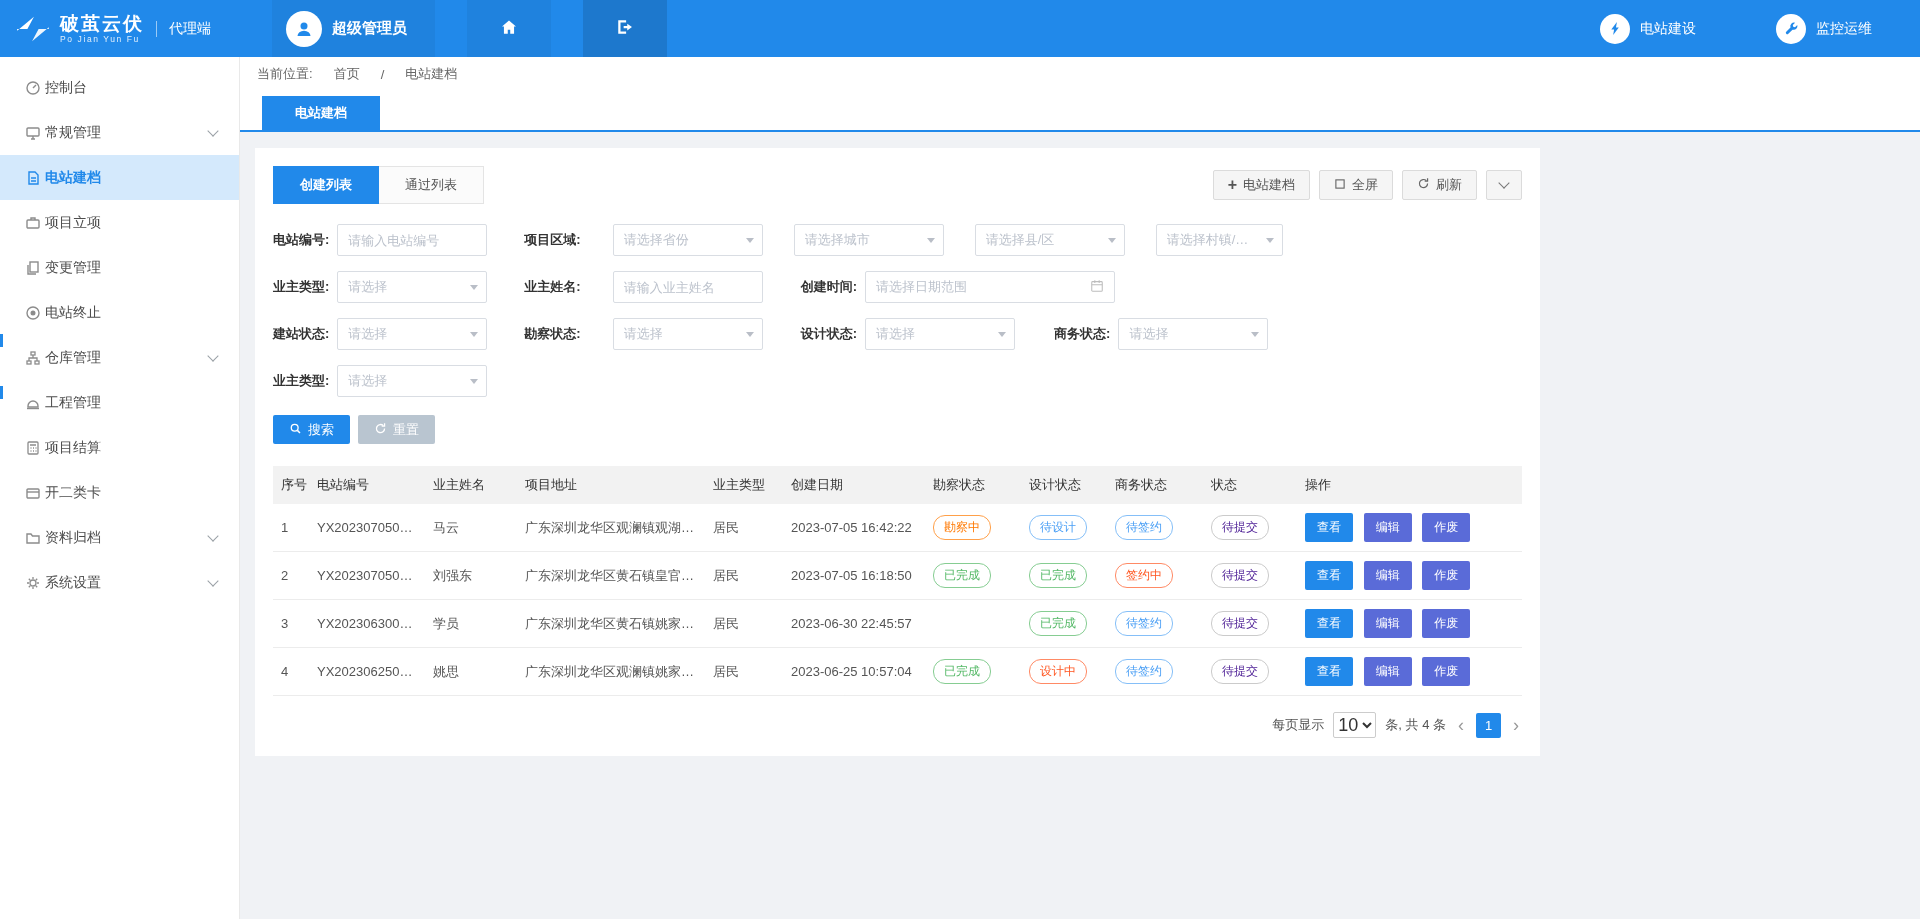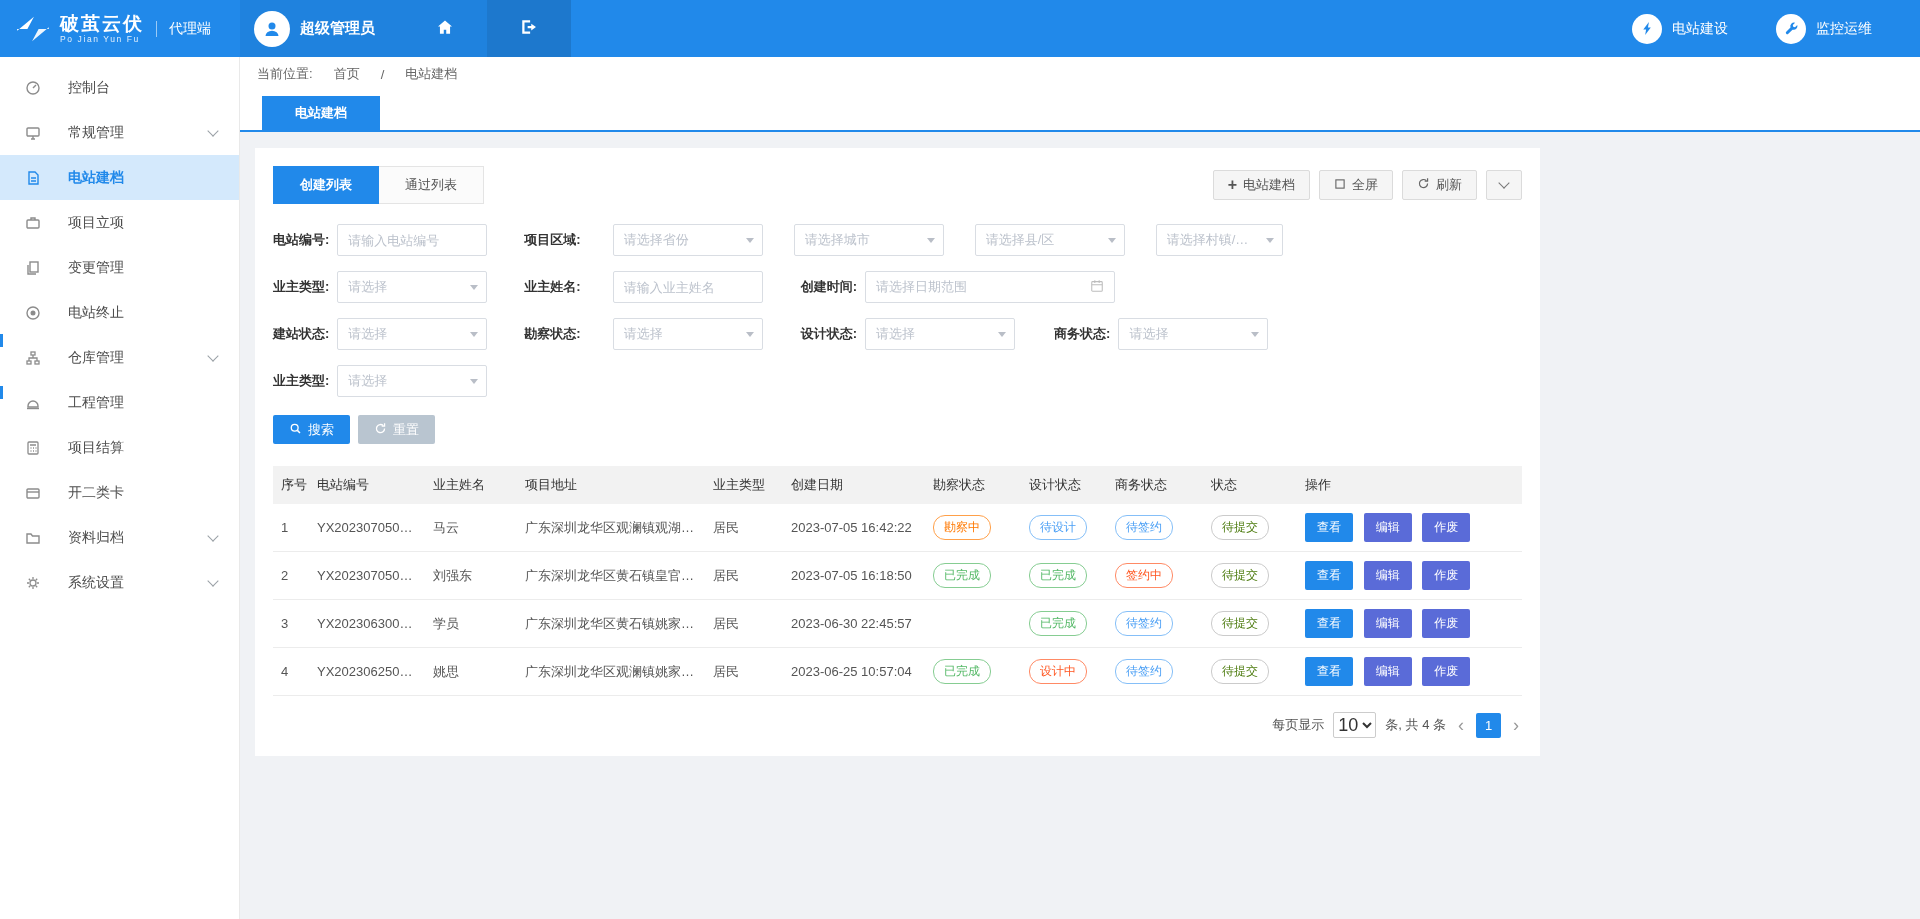--- a/index.html
+++ b/index.html
@@ -1,20 +1,20 @@
 <!DOCTYPE html>
 <html><head>
 <meta charset="utf-8">
 <style>
   * { margin:0; padding:0; }
   html,body { width:1920px; height:919px; overflow:hidden; }
   body { font-family:"Liberation Sans","DejaVu Sans",sans-serif; background:#F0F2F5; position:relative; }
 
   
-  .header { height:57px; background:#2189EA; display:flex; align-items:stretch; color:#fff; }
+  .header { height:57px; background:#2189EA; display:flex; align-items:stretch; color:#fff;gap:32px; }
   .brand { width:240px; display:flex; align-items:center; padding-left:14px; box-sizing:border-box; }
   .logo { display:flex; align-items:center; margin-right:8px; }
   .brand-name { font-size:19px; font-weight:bold; letter-spacing:2px; line-height:1.15; white-space:nowrap; }
   .brand-sub { font-size:8.5px; letter-spacing:1.6px; opacity:.85; white-space:nowrap; }
   .brand-divider { width:1px; height:16px; background:rgba(255,255,255,.55); margin:0 12px; }
   .brand-portal { font-size:14px; white-space:nowrap; }
   .hdr-user { display:flex; align-items:center; gap:10px; padding:0 28px 0 14px; background:rgba(0,0,0,0.05); cursor:pointer; }
   .avatar { width:36px; height:36px; border-radius:50%; background:#fff; display:flex; align-items:center; justify-content:center; }
   .user-name { font-size:15px; font-weight:bold; white-space:nowrap; }
   .hdr-btn { width:84px; display:flex; align-items:center; justify-content:center; cursor:pointer; }
@@ -23,21 +23,21 @@
   .hdr-spacer { flex:1; }
   .hdr-action { display:flex; align-items:center; gap:10px; margin-right:48px; font-size:14px; cursor:pointer; white-space:nowrap; }
   .hdr-circle { width:30px; height:30px; border-radius:50%; background:#fff; display:flex; align-items:center; justify-content:center; }
 
   
   .body-row { display:flex; height:862px; }
   .sidebar { width:240px; background:#fff; border-right:1px solid #E9E9E9; padding-top:8px; box-sizing:border-box; flex:none; }
   .main { flex:1; background:#F0F2F5; overflow:hidden; }
 
   
-  .side-item { height:45px; display:flex; align-items:center; gap:27px; padding:0 22px 0 25px; font-size:14px; color:#4D4D4D; cursor:pointer; }
+  .side-item { height:45px; display:flex; align-items:center; gap:4px; padding:0 22px 0 25px; font-size:14px; color:#4D4D4D; cursor:pointer; }
   .side-item.active { background:#D4E9FC; color:#2189EA; font-weight:bold; }
   .sicon { width:16px; height:16px; color:#8C8C8C; display:flex; align-items:center; }
   .side-item.active .sicon { color:#2189EA; }
   .sicon svg { width:16px; height:16px; }
   .schev { margin-left:auto; width:7px; height:7px; border-right:1.6px solid #9AA0A6; border-bottom:1.6px solid #9AA0A6; transform:rotate(45deg); margin-top:-4px; }
   .edge-dash { position:absolute; left:0; width:3px; height:13px; background:#2189EA; z-index:5; }
 
   
   .breadcrumb { height:34px; background:#fff; display:flex; align-items:center; padding-left:17px; font-size:13px; color:#666; gap:21px; }
   .breadcrumb a { color:#666; text-decoration:none; cursor:pointer; }
@@ -80,21 +80,21 @@
   
   .grid { width:100%; border-collapse:collapse; margin-top:22px; table-layout:fixed; }
   .grid th { background:#F2F2F2; font-weight:400; font-size:13px; color:#333; text-align:left; padding:10px 8px; white-space:nowrap; }
   .grid td { font-size:13px; color:#555; padding:9px 8px; border-bottom:1px solid #ECECEC; white-space:nowrap; overflow:hidden; text-overflow:ellipsis; }
   .badge { display:inline-block; min-width:58px; box-sizing:border-box; text-align:center; font-size:12px; padding:3px 9px; border-radius:12px; border:1px solid; }
   .badge:empty { display:none; }
   .badge[data-color="orange"] { color:#FF7800; border-color:#FFA049; }
   .badge[data-color="red"]    { color:#FF5722; border-color:#FF8A65; }
   .badge[data-color="green"]  { color:#53B865; border-color:#86CD92; }
   .badge[data-color="blue"]   { color:#4A9FF5; border-color:#85BFF8; }
-  .badge[data-color="gray"]   { color:#4d7c0f; border-color:#CBCBCB; }
+  .badge[data-color="gray"]   { color:#4c1d95; border-color:#CBCBCB; }
   .btn-act { border:none; color:#fff; font-size:12px; padding:6px 12px; border-radius:2px; cursor:pointer; margin-right:7px; font-family:inherit; }
   .btn-view { background:#2189EA; }
   .btn-edit, .btn-void { background:#5A6BD8; }
 
   
   .pagination { display:flex; justify-content:flex-end; align-items:center; gap:9px; margin-top:16px; font-size:13px; color:#555; }
   .pg-select { height:26px; border:1px solid #CCC; border-radius:2px; font-size:18px; color:#333; font-family:inherit; background:#fff; }
   .pg-arrow { font-size:18px; color:#999; cursor:pointer; padding:0 3px; line-height:1; }
   .pg-current { width:25px; height:25px; background:#2189EA; color:#fff; display:flex; align-items:center; justify-content:center; border-radius:2px; font-size:13px; cursor:pointer; }
 </style>

